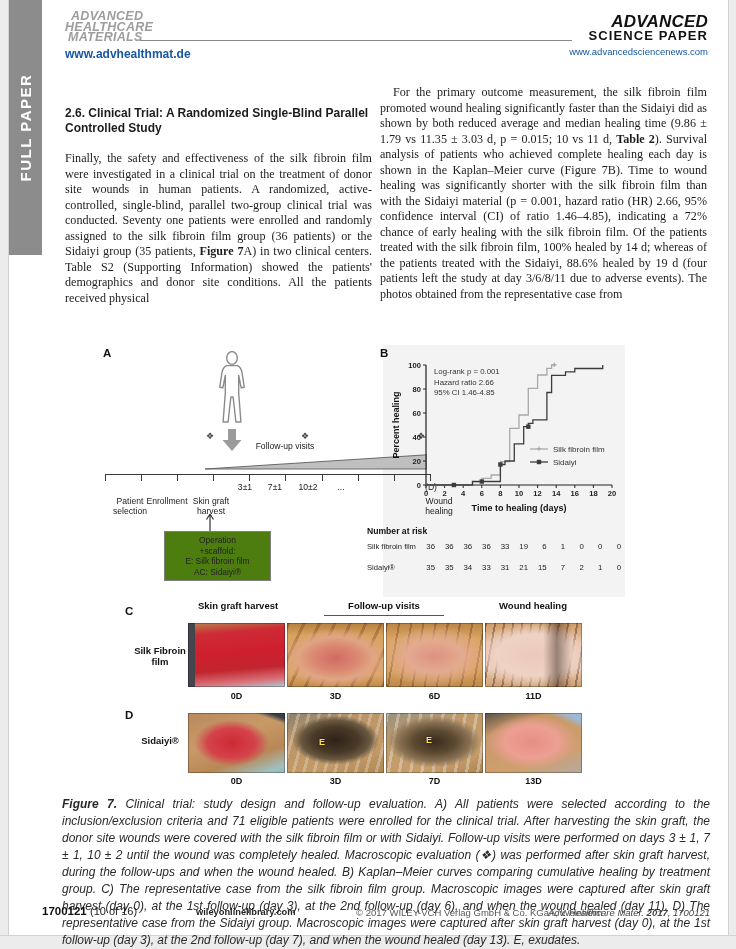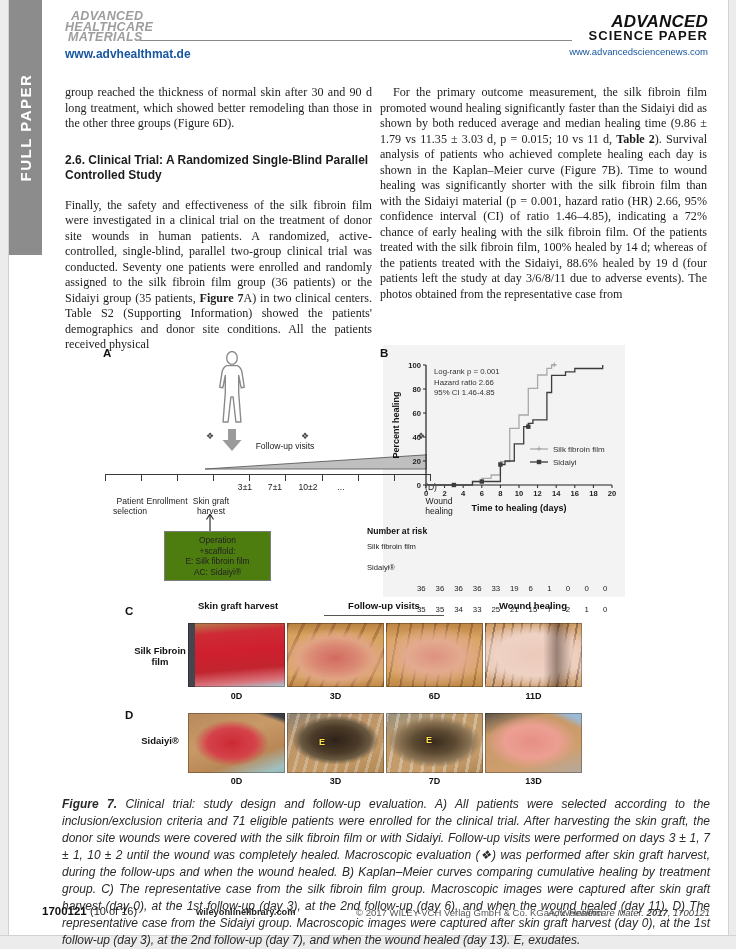--- a/index.html
+++ b/index.html
@@ -51,21 +51,21 @@
           border-top:1.5px solid #3a3a3a;
           background:repeating-linear-gradient(to right,#3a3a3a 0 1px,transparent 1px 36.1px);}
   .op-box{position:absolute;left:99px;top:186px;width:97px;border:1.5px solid #7e7e7e;
           padding:3px 4px;text-align:center;font-size:8.4px;line-height:10.6px;color:#222;background:#4d7c0f;}
   .gray-bg{position:absolute;left:318px;top:0;width:242px;height:252px;background:#f3f3f3;}
 
   
   .risk-title{position:absolute;left:302px;top:181px;font-weight:bold;font-size:8.6px;color:#111;}
   .risk-rows{position:absolute;left:302px;top:197px;width:265px;height:44px;}
   .risk-label{position:absolute;left:0;width:57px;font-size:7.6px;color:#222;}
-  .risk-val{position:absolute;width:18px;text-align:left;font-size:7.8px;color:#222;margin-top:42px;}
+  .risk-val{position:absolute;width:18px;text-align:right;font-size:7.8px;color:#222;}
 
   
   .strip-head{position:absolute;font-weight:bold;font-size:9.5px;color:#111;text-align:center;}
   .fu-underline{position:absolute;left:259px;top:270px;width:120px;height:1px;background:#555;}
   .row-label{position:absolute;font-weight:bold;font-size:9.5px;line-height:11px;color:#111;text-align:center;}
   .photo{position:absolute;width:97px;height:64px;box-shadow:inset 0 0 0 1px rgba(0,0,0,.28);}
   .photo-d{height:60px;}
   .day-lab{position:absolute;width:97px;text-align:center;font-weight:bold;font-size:9px;color:#111;}
   .exu{position:absolute;color:#ffe24a;font-weight:bold;font-size:9px;text-shadow:0 0 2px rgba(0,0,0,.8);}
 
@@ -133,21 +133,20 @@
   </div>
   <div class="url-left">www.advhealthmat.de</div>
   <div class="head-rule"></div>
   <div class="logo-right">
     <div class="l1">ADVANCED</div>
     <div class="l2">SCIENCE PAPER</div>
   </div>
   <div class="url-right">www.advancedsciencenews.com</div>
 
   <div class="col col-left">
-    <p>group reached the thickness of normal skin after 30 and 90 d long treatment, which showed better remodeling than those in the other three groups (Figure 6D).</p>
     <p class="heading">2.6. Clinical Trial: A Randomized Single-Blind Parallel Controlled Study</p>
     <p>Finally, the safety and effectiveness of the silk fibroin film were investigated in a clinical trial on the treatment of donor site wounds in human patients. A randomized, active-controlled, single-blind, parallel two-group clinical trial was conducted. Seventy one patients were enrolled and randomly assigned to the silk fibroin film group (36 patients) or the Sidaiyi group (35 patients, <b>Figure 7</b>A) in two clinical centers. Table S2 (Supporting Information) showed the patients' demographics and donor site conditions. All the patients received physical</p>
   </div>
   <div class="col col-right">
     <p class="indent">For the primary outcome measurement, the silk fibroin film promoted wound healing significantly faster than the Sidaiyi did as shown by both reduced average and median healing time (9.86 ± 1.79 vs 11.35 ± 3.03 d, p = 0.015; 10 vs 11 d, <b>Table 2</b>). Survival analysis of patients who achieved complete healing each day is shown in the Kaplan–Meier curve (Figure 7B). Time to wound healing was significantly shorter with the silk fibroin film than with the Sidaiyi material (p = 0.001, hazard ratio (HR) 2.66, 95% confidence interval (CI) of ratio 1.46–4.85), indicating a 72% chance of early healing with the silk fibroin film. Of the patients treated with the silk fibroin film, 100% healed by 14 d; whereas of the patients treated with the Sidaiyi, 88.6% healed by 19 d (four patients left the study at day 3/6/8/11 due to adverse events). The photos obtained from the representative case from</p>
   </div>
 
   <div class="figure">
     <div class="gray-bg"></div>
 
@@ -254,21 +253,21 @@
         <div class="risk-val" style="left: 161.6px; top: 0px;">6</div>
         <div class="risk-val" style="left: 180.2px; top: 0px;">1</div>
         <div class="risk-val" style="left: 198.8px; top: 0px;">0</div>
         <div class="risk-val" style="left: 217.4px; top: 0px;">0</div>
         <div class="risk-val" style="left: 236px; top: 0px;">0</div>
         <div class="risk-label" style="top: 21px;">Sidaiyi®</div>
         <div class="risk-val" style="left: 50px; top: 21px;">35</div>
         <div class="risk-val" style="left: 68.6px; top: 21px;">35</div>
         <div class="risk-val" style="left: 87.2px; top: 21px;">34</div>
         <div class="risk-val" style="left: 105.8px; top: 21px;">33</div>
-        <div class="risk-val" style="left: 124.4px; top: 21px;">25</div>
+        <div class="risk-val" style="left: 124.4px; top: 21px;">31</div>
         <div class="risk-val" style="left: 143px; top: 21px;">21</div>
         <div class="risk-val" style="left: 161.6px; top: 21px;">15</div>
         <div class="risk-val" style="left: 180.2px; top: 21px;">7</div>
         <div class="risk-val" style="left: 198.8px; top: 21px;">2</div>
         <div class="risk-val" style="left: 217.4px; top: 21px;">1</div>
         <div class="risk-val" style="left: 236px; top: 21px;">0</div>
       </div>
 
     <div class="strip-head" style="left:113px;top:255px;width:120px;">Skin graft harvest</div>
     <div class="strip-head" style="left:259px;top:255px;width:120px;">Follow-up visits</div>

